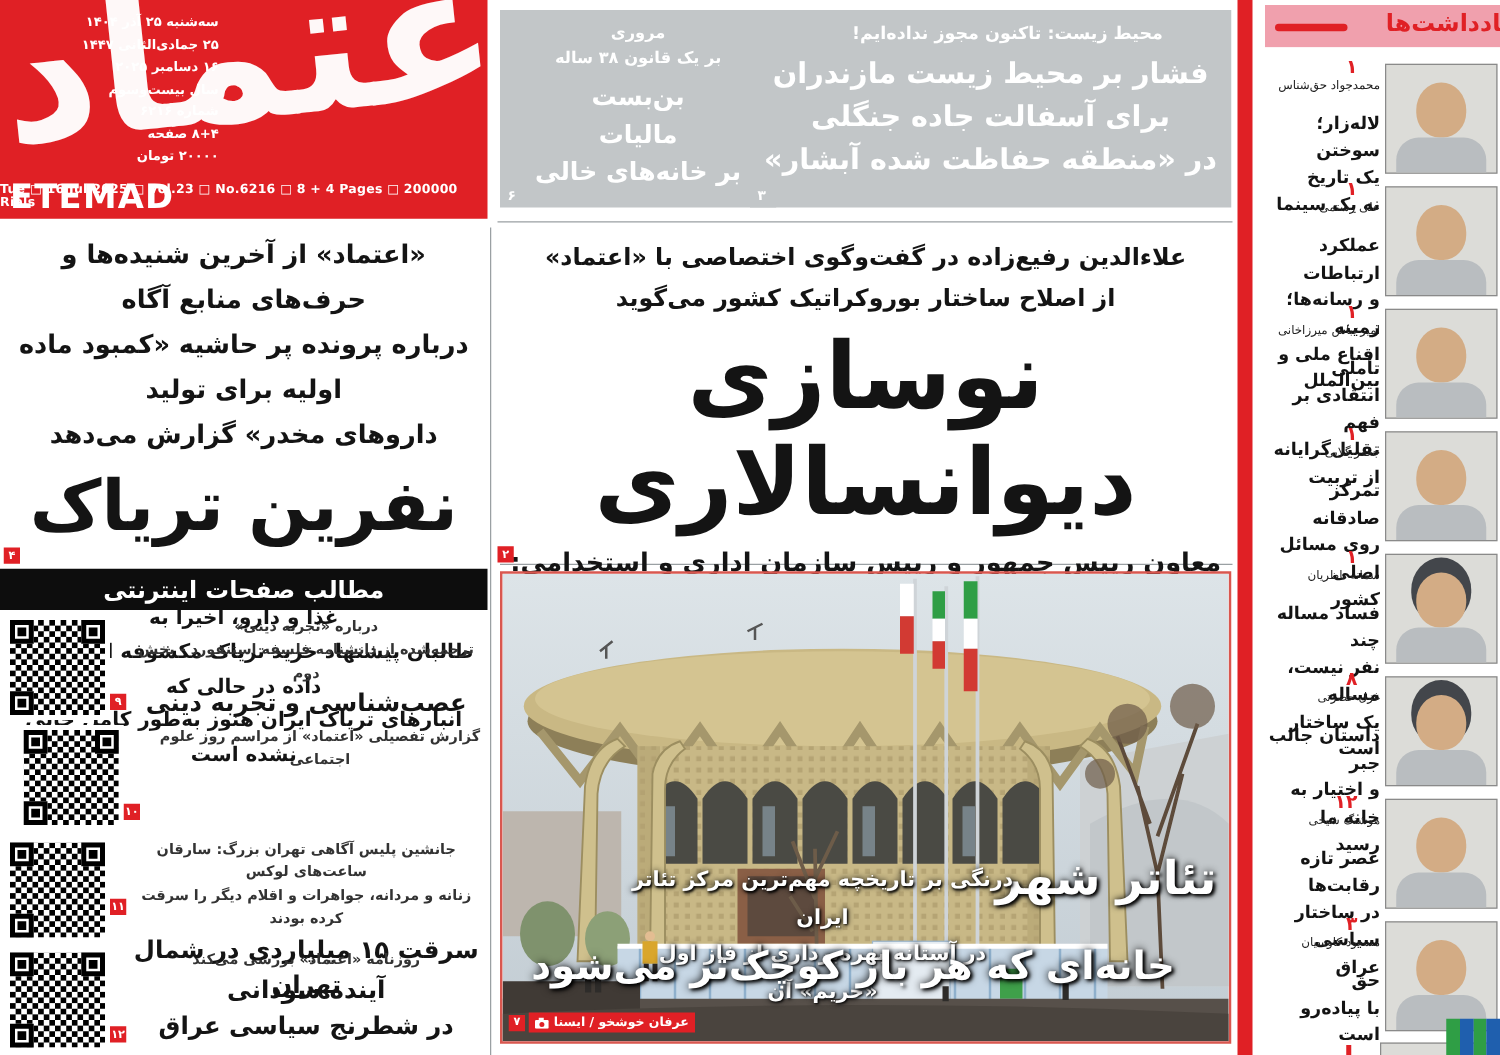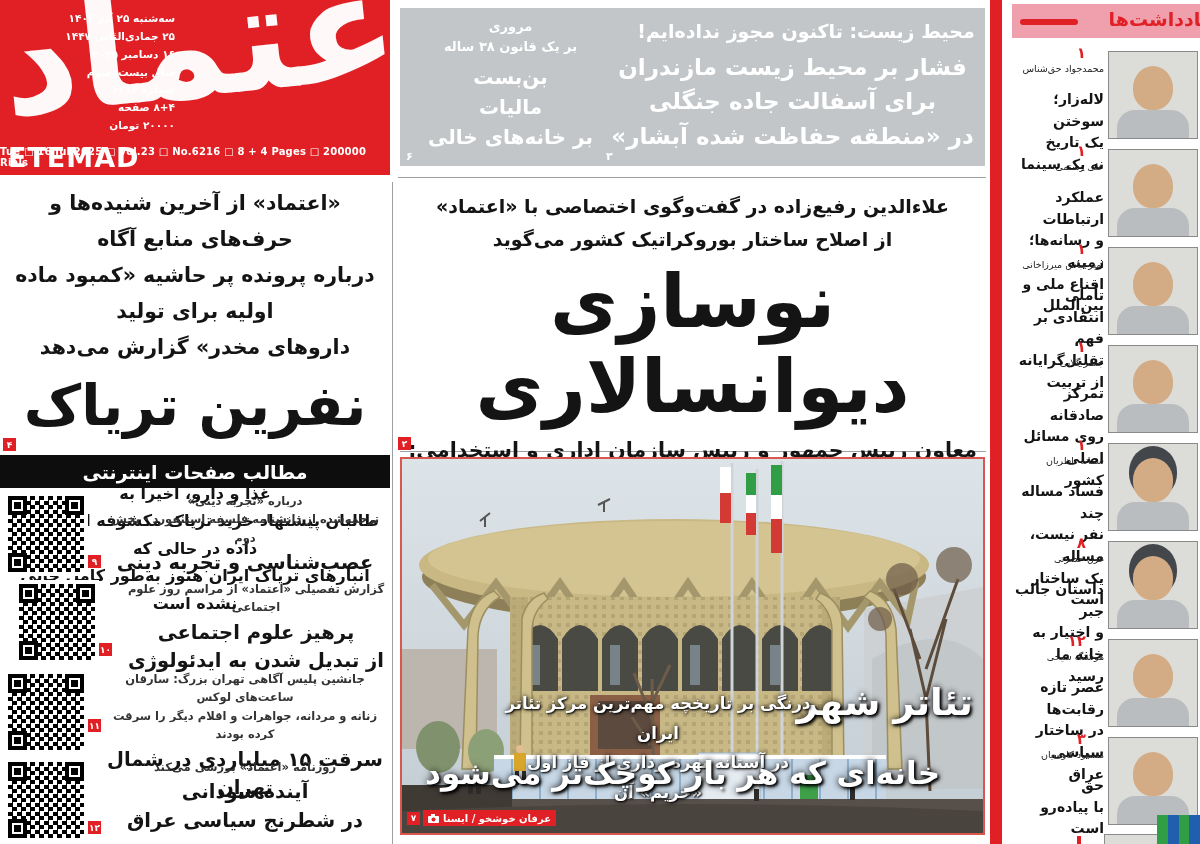--- a/index.html
+++ b/index.html
@@ -18,21 +18,21 @@
   .info-en{position:absolute;right:4px;bottom:7px;color:#fff;font-size:10px;font-weight:700;letter-spacing:.2px;}
 
   
   .graybox{background:#c2c6c8;color:#fff;direction:rtl;text-align:center;}
   .gb-kicker{font-weight:700;margin-top:9px;font-size:13px;line-height:1.5;}
   .gb-title{font-weight:900;line-height:1.5;margin-top:6px;}
   .gb-num{position:absolute;left:6px;bottom:3px;color:#fff;font-size:11px;font-weight:700;}
   .box-tax{left:400px;top:8px;width:221px;height:158px;}
   .box-tax .gb-title{font-size:20px;}
   .box-env{left:600px;top:8px;width:385px;height:158px;}
-  .box-env .gb-kicker{font-size:19px;margin-left:27px;}
+  .box-env .gb-kicker{font-size:14px;margin-left:27px;}
   .box-env .gb-title{font-size:23px;margin-top:4px;}
 
   
   .vline{background:#9aa0a3;width:1px;}
   .hline{background:#9aa0a3;height:1px;}
   .redbar{left:990px;top:0;width:12px;height:844px;background:#e02025;}
 
   
   .banner{left:1012px;top:4px;width:208px;height:34px;background:#f0a0ad;
           clip-path:polygon(0 0,100% 0,100% 55%,96% 100%,0 100%);}
@@ -405,22 +405,20 @@
   </div>
 
   <div class="abs webitem" style="top:578px;margin-left:11px;">
     <div class="qr">
         <span class="f tl"></span>
         <span class="f tr"></span>
         <span class="f bl"></span>
       </div>
     <div class="web-txt">
       <div class="web-kicker ml">گزارش تفصیلی «اعتماد» از مراسم روز علوم اجتماعی</div>
-      <div class="web-title ml">پرهیز علوم اجتماعی
-از تبدیل شدن به ایدئولوژی</div>
     </div>
     <div class="pmark web-mark">۱۰</div>
   </div>
 
   <div class="abs webitem" style="top:668px;">
     <div class="qr">
         <span class="f tl"></span>
         <span class="f tr"></span>
         <span class="f bl"></span>
       </div>

